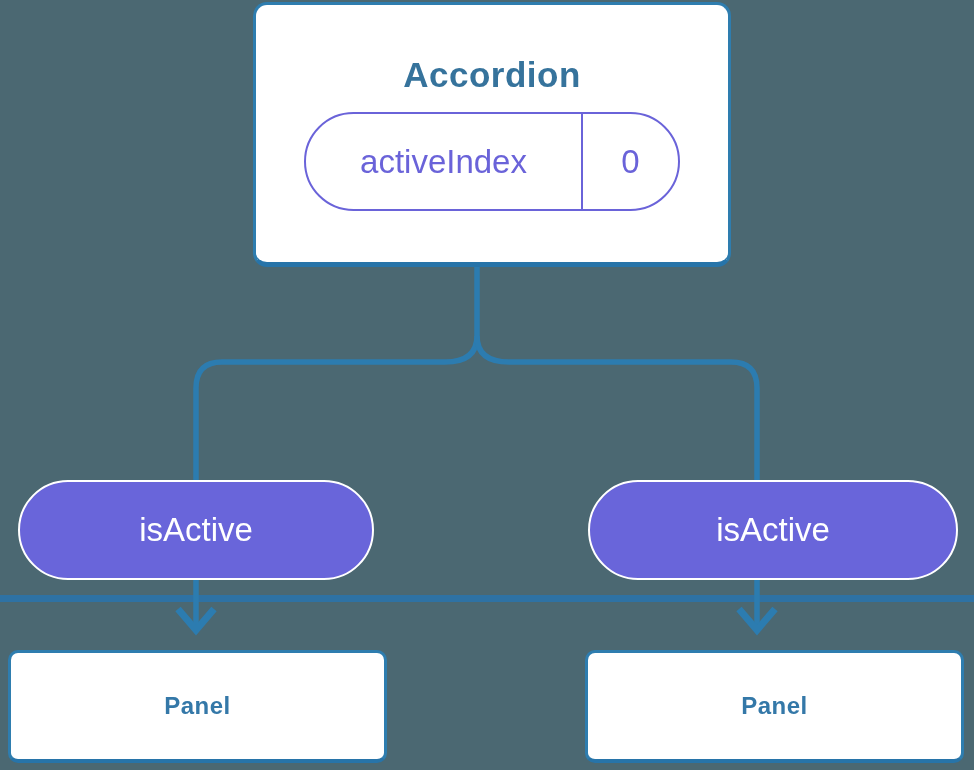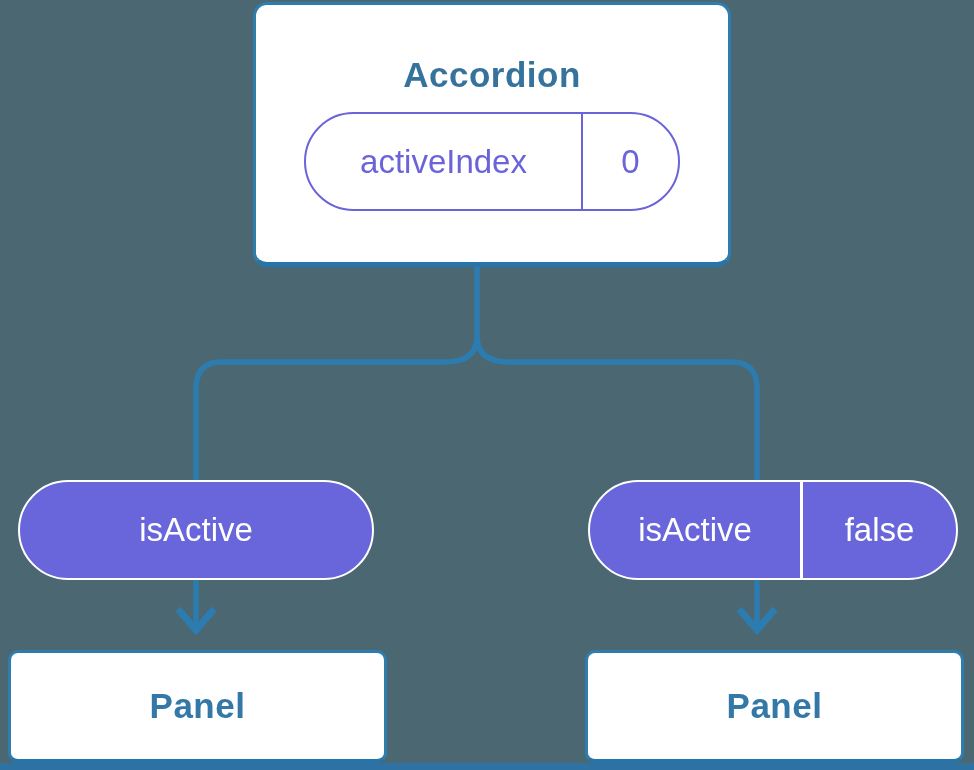--- a/index.html
+++ b/index.html
@@ -13,21 +13,21 @@
     --purple-fill:#6965DA;
     --white:#FFFFFF;
     --bottom-bar:#2E72A4;
   }
   *{box-sizing:border-box;margin:0;padding:0;}
   html,body{width:974px;height:770px;overflow:hidden;}
   body{
     font-family:"Liberation Sans","DejaVu Sans",sans-serif;
     background:var(--bg);
   }
-  .canvas{position:relative;width:974px;height:770px;background:var(--bg);}
+  .canvas{position:relative;width:974px;height:602px;background:var(--bg);}
 
   
   .connectors{position:absolute;inset:0;z-index:1;pointer-events:none;}
   .connectors .flow{fill:none;stroke:var(--line);stroke-width:5.5;}
   .connectors .head{fill:none;stroke:var(--line);stroke-width:7;stroke-linejoin:miter;stroke-linecap:butt;}
 
   
   .bottom-bar{position:absolute;left:0;right:0;bottom:0;height:7px;background:var(--bottom-bar);z-index:0;}
 
   
@@ -41,21 +41,21 @@
     margin-top:50px;font-size:35px;font-weight:600;color:var(--heading);
     letter-spacing:.5px;
   }
   .panel-card{
     width:379px;height:113px;top:650px;border-radius:10px;
     border-bottom:4px solid var(--card-border-dark);
     display:flex;align-items:center;justify-content:center;
   }
   .panel-left{left:8px;}
   .panel-right{left:585px;}
-  .panel-title{font-size:35px;font-weight:600;color:var(--panel-text);letter-spacing:.5px;}
+  .panel-title{font-size:24px;font-weight:600;color:var(--panel-text);letter-spacing:.5px;}
 
   
   .pill{display:flex;align-items:stretch;border-radius:70px;overflow:hidden;z-index:2;}
   .pill .lbl,.pill .val{display:flex;align-items:center;justify-content:center;font-size:33px;}
 
   .state-pill{
     margin-top:17px;width:376px;height:99px;
     border:2.5px solid var(--purple);background:var(--white);color:var(--purple);
   }
   .state-pill .lbl{flex:1;}
@@ -93,21 +93,20 @@
       <span class="val">0</span>
     </div>
   </div>
 
   <div class="pill prop-pill prop-left">
     <span class="lbl">isActive</span>
   </div>
 
   <div class="pill prop-pill prop-right">
     <span class="lbl">isActive</span>
-    <span class="val">false</span>
   </div>
 
   <div class="card panel-card panel-left">
     <span class="panel-title">Panel</span>
   </div>
 
   <div class="card panel-card panel-right">
     <span class="panel-title">Panel</span>
   </div>
 

